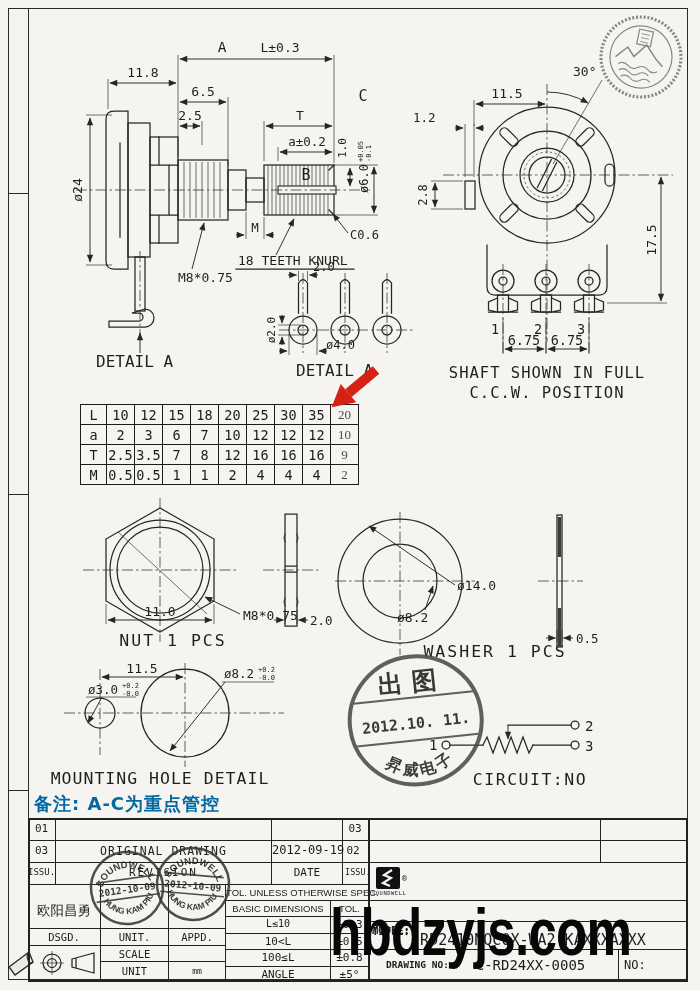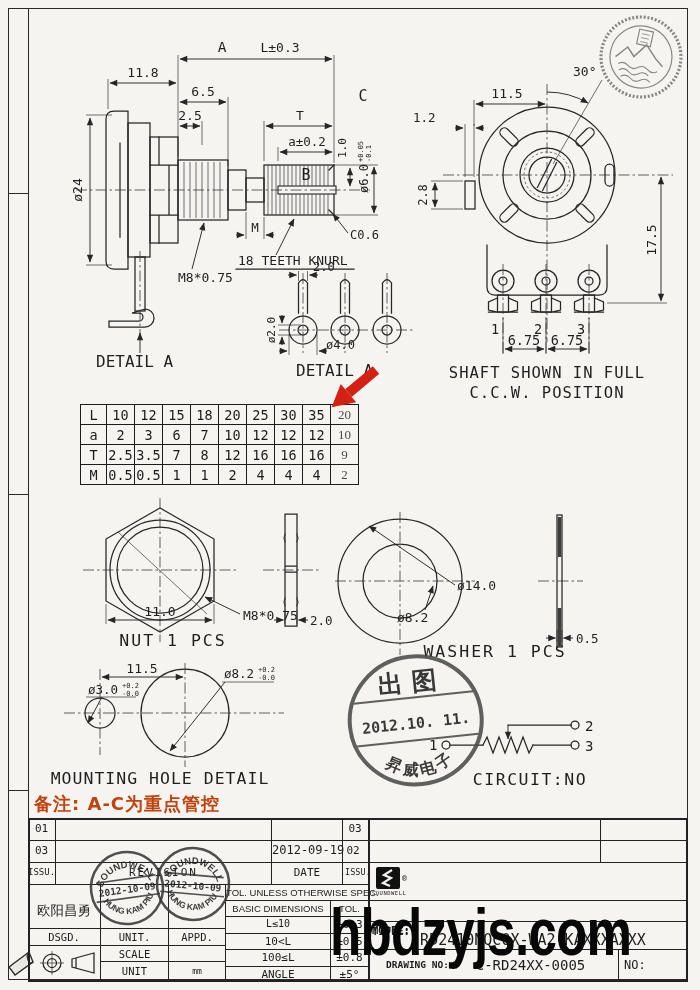--- a/index.html
+++ b/index.html
@@ -17,21 +17,21 @@
   .cl{stroke:#3a3a3a;stroke-width:0.8;fill:none;stroke-dasharray:11 3 2.5 3;}
   .dm{stroke:#262626;stroke-width:0.95;fill:none;}
   .ar2{marker-start:url(#ah);marker-end:url(#ah);}
   .ar1{marker-end:url(#ah);}
   
   .size-table{left:80px;top:404px;border-collapse:collapse;z-index:2;}
   .size-table td{border:1.6px solid #1c1c1c;width:27px;height:19px;text-align:center;font-size:13.5px;padding:0;color:#1c1c1c;}
   .size-table td.hd{width:25px;}
   .size-table td.sel{font-family:"Liberation Serif",serif;color:#4a4a4a;font-size:13px;}
   
-  .note{left:34px;top:792px;font-family:"DejaVu Sans",sans-serif;font-size:18px;font-weight:bold;color:#c2410c;letter-spacing:1px;}
+  .note{left:34px;top:792px;font-family:"DejaVu Sans",sans-serif;font-size:18px;font-weight:bold;color:#0369a1;letter-spacing:1px;}
   
   .tb{left:28px;top:818px;width:660px;height:164px;z-index:2;}
   .hl,.vl{position:absolute;background:#222;}
   .tbt{position:absolute;color:#1c1c1c;white-space:nowrap;}
   .ctr{text-align:center;}
   
   .stampwrap{z-index:4;opacity:.88;}
   
   .watermark{left:330px;top:899px;font-family:"Liberation Sans",sans-serif;font-size:64px;font-weight:800;color:#070707;letter-spacing:-1px;transform:scale(0.8,1.04);transform-origin:left top;z-index:6;line-height:1;}
   .redarrow{left:318px;top:366px;z-index:5;}
@@ -438,20 +438,21 @@
   <div class="vl" style="left:197px;top:66px;width:1.3px;height:96px;"></div>
   <div class="vl" style="left:302px;top:82px;width:1.3px;height:80px;"></div>
   <div class="vl" style="left:590px;top:131px;width:1.3px;height:31px;"></div>
   <div class="vl" style="left:658px;top:0;width:2px;height:164px;"></div>
 
   <div class="tbt ctr" style="left:0;top:4px;width:27px;font-size:11px;">01</div>
   <div class="tbt ctr" style="left:28px;top:4px;width:215px;font-size:11px;"></div>
   <div class="tbt ctr" style="left:244px;top:4px;width:70px;font-size:11px;"></div>
   <div class="tbt ctr" style="left:314px;top:4px;width:26px;font-size:11px;">03</div>
   <div class="tbt ctr" style="left:0;top:26px;width:27px;font-size:11px;">03</div>
+  <div class="tbt ctr" style="left:28px;top:26px;width:215px;font-size:11.5px;letter-spacing:1px;">ORIGINAL  DRAWING</div>
   <div class="tbt ctr" style="left:244px;top:25px;width:70px;font-size:12px;">2012-09-19</div>
   <div class="tbt ctr" style="left:314px;top:26px;width:22px;font-size:11px;">02</div>
   <div class="tbt ctr" style="left:0;top:49px;width:27px;font-size:9px;">ISSU.</div>
   <div class="tbt ctr" style="left:28px;top:48px;width:215px;font-size:11px;letter-spacing:2px;">REVISION</div>
   <div class="tbt ctr" style="left:244px;top:48px;width:70px;font-size:11px;">DATE</div>
   <div class="tbt ctr" style="left:312px;top:49px;width:30px;font-size:8.5px;">.ISSU.</div>
 
   <div class="tbt ctr" style="left:0;top:84px;width:72px;font-size:13.5px;font-family:'DejaVu Sans',sans-serif;">欧阳昌勇</div>
   <div class="tbt ctr" style="left:0;top:113px;width:72px;font-size:10.5px;">DSGD.</div>
   <div class="tbt ctr" style="left:73px;top:113px;width:67px;font-size:10.5px;">UNIT.</div>

